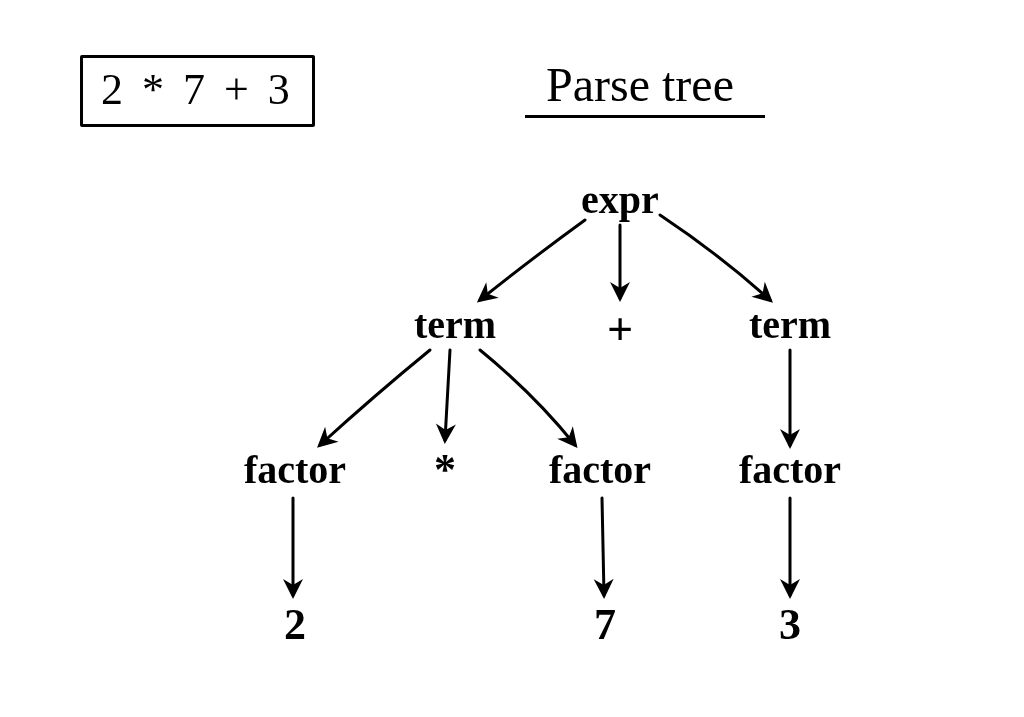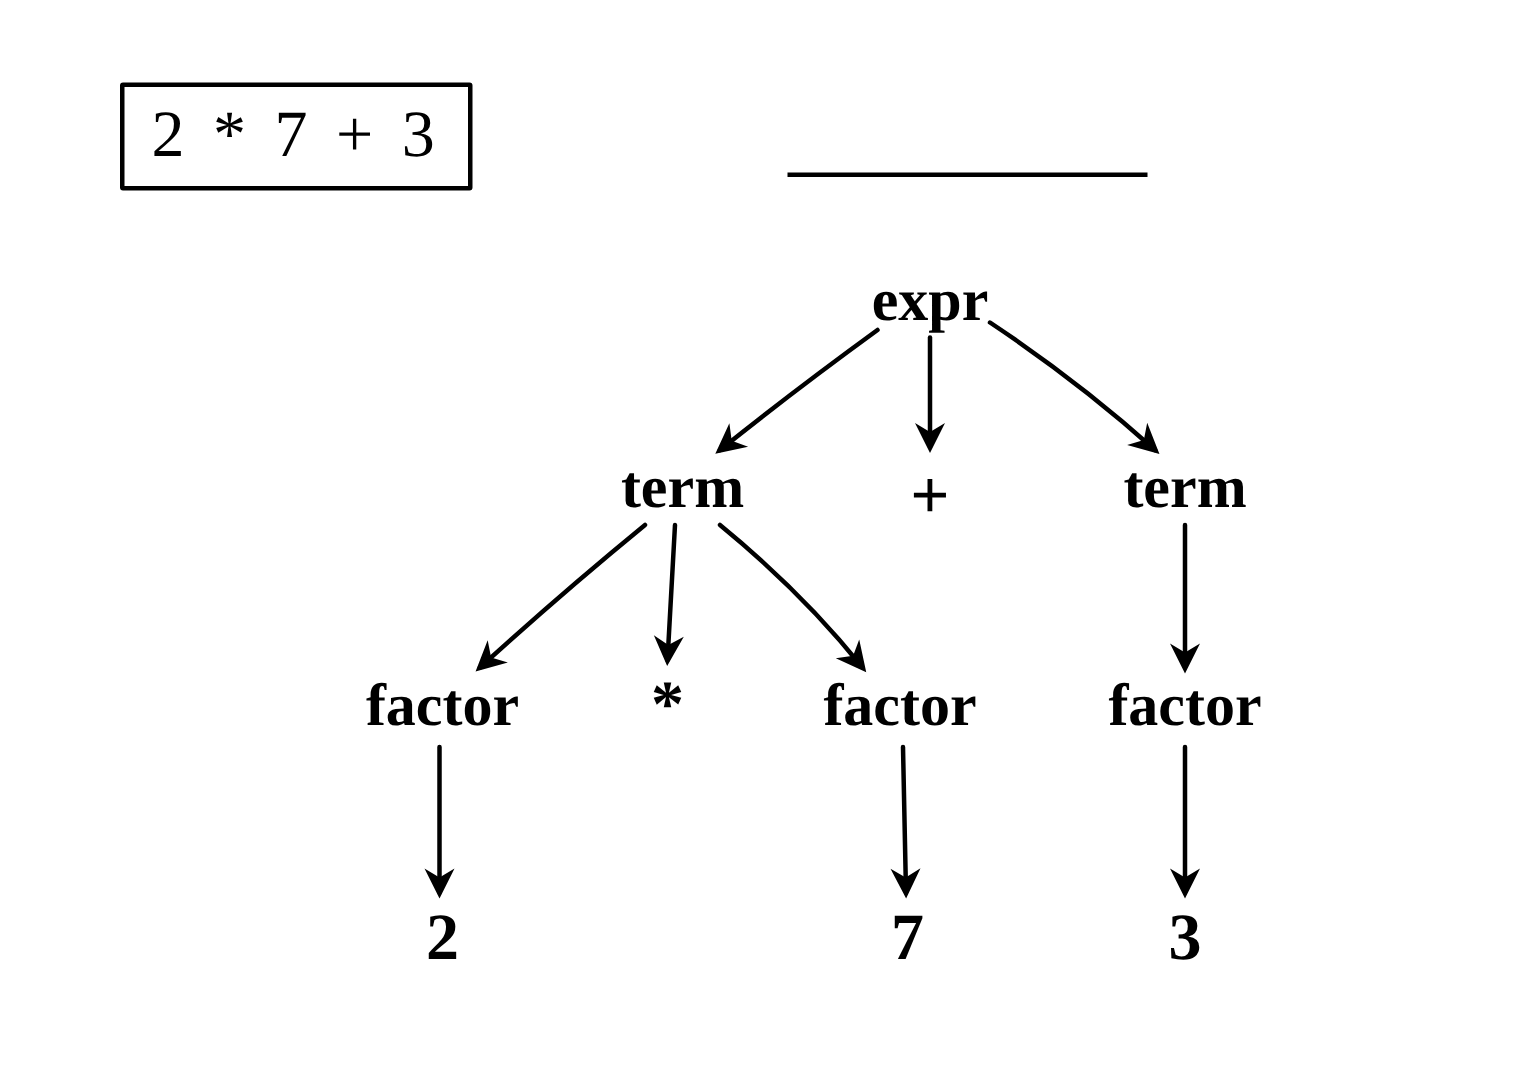--- a/index.html
+++ b/index.html
@@ -57,20 +57,21 @@
     pointer-events: none;
   }
 </style>
 </head>
 <body>
 
 <div class="stage">
 
   <div class="expression-box" style="left:80px; top:55px;">2 * 7 + 3</div>
 
+  <div class="title" style="left:640px; top:85px;">Parse tree</div>
   <div class="underline" style="left:525px; top:115px; width:240px;"></div>
 
   <div class="node" style="left:620px; top:200px;">expr</div>
   <div class="node" style="left:455px; top:325px;">term</div>
   <div class="node" style="left:620px; top:330px; font-size:46px;">+</div>
   <div class="node" style="left:790px; top:325px;">term</div>
   <div class="node" style="left:295px; top:470px;">factor</div>
   <div class="node" style="left:445px; top:470px; font-size:44px;">*</div>
   <div class="node" style="left:600px; top:470px;">factor</div>
   <div class="node" style="left:790px; top:470px;">factor</div>

